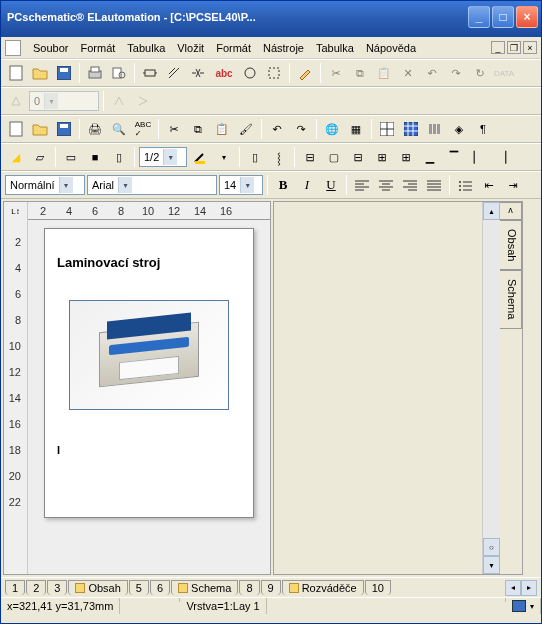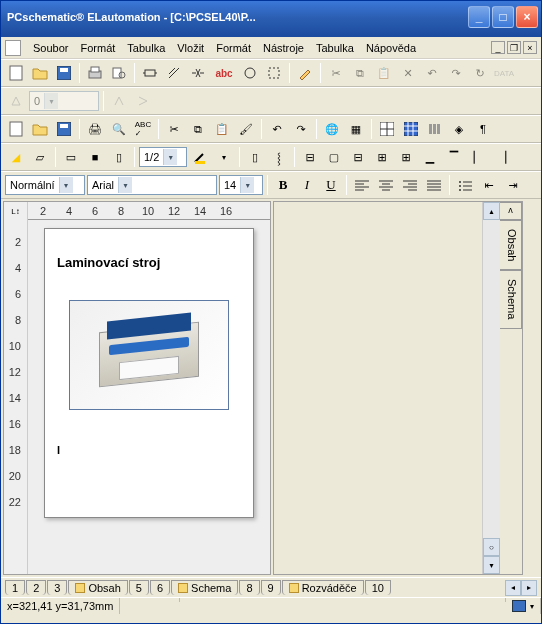--- a/index.html
+++ b/index.html
@@ -457,18 +457,19 @@
     </span>
   <span class="hscroll">
     <span class="sbtn">◂</span>
     <span class="sbtn">▸</span>
   </span>
 </div>
 
 <div class="statusbar">
   <span class="cell">x=321,41 y=31,73mm</span>
   <span class="cell" style="width:60px;"></span>
+  <span class="cell">Vrstva=1:Lay 1</span>
   <span class="cell flex"></span>
   <span class="cell" style="display:flex;align-items:center;">
     <span class="diskicon"></span>
     <span style="font-size:8px;">▾</span>
   </span>
 </div>
 
 </body></html>

